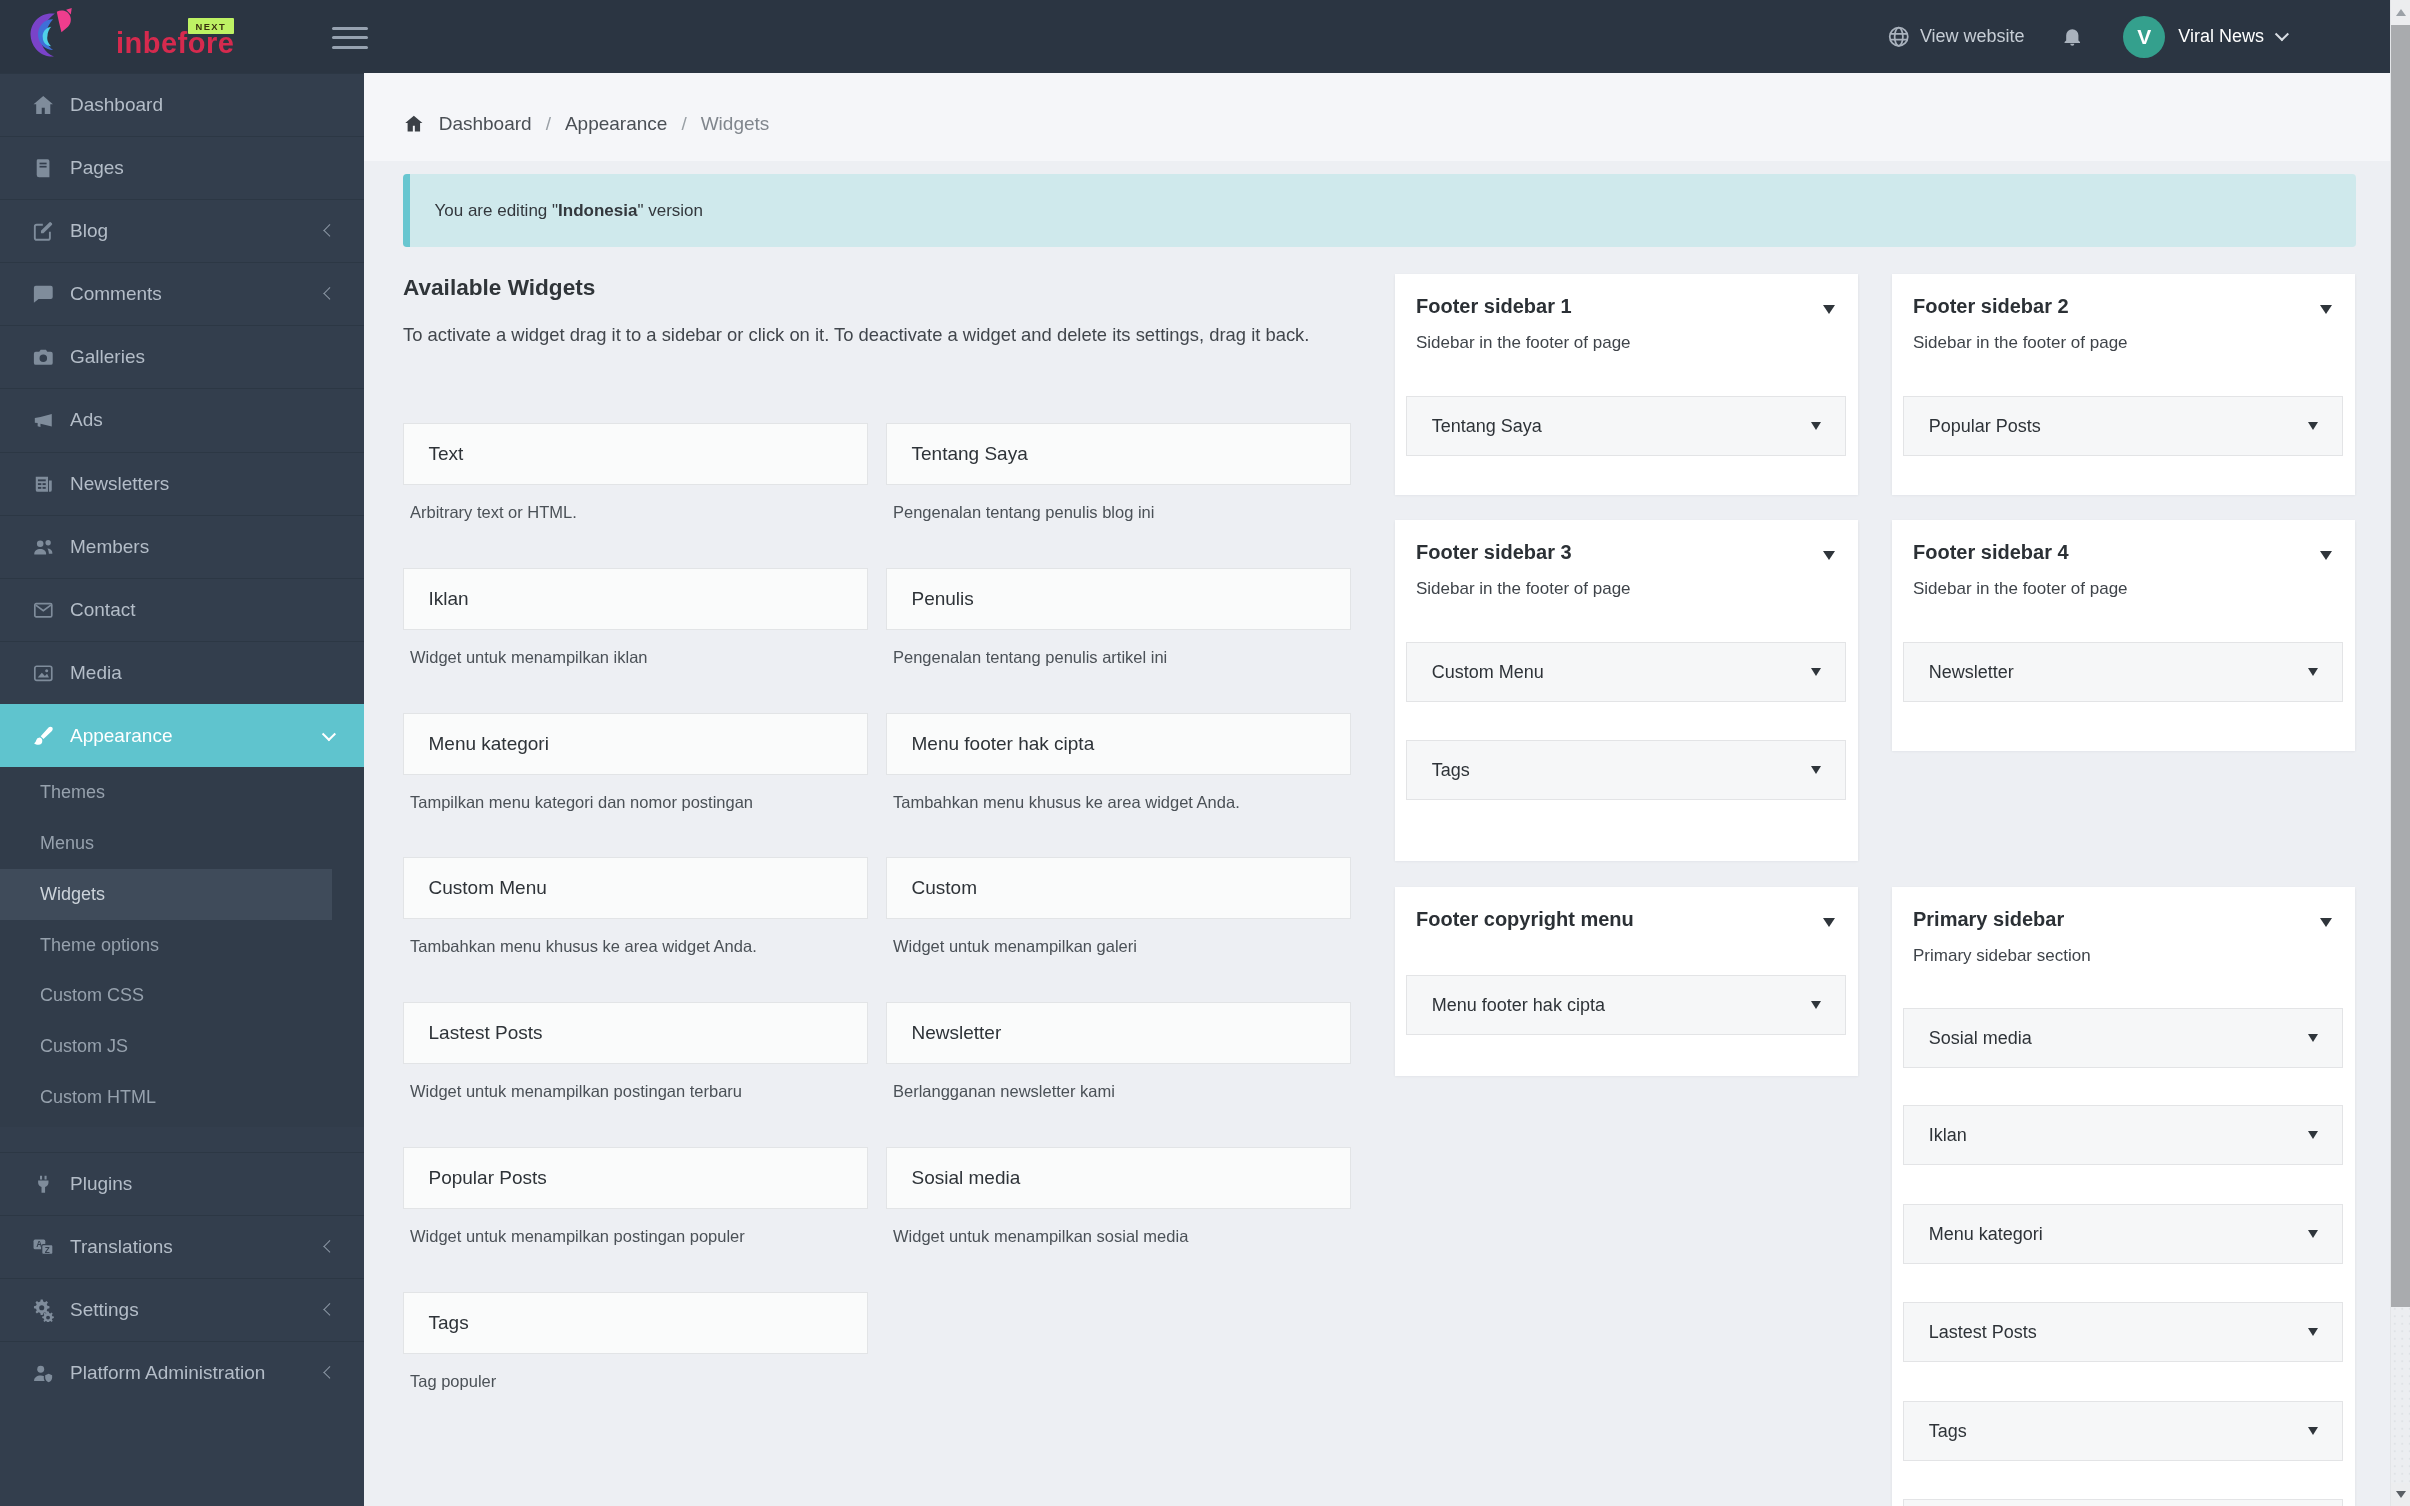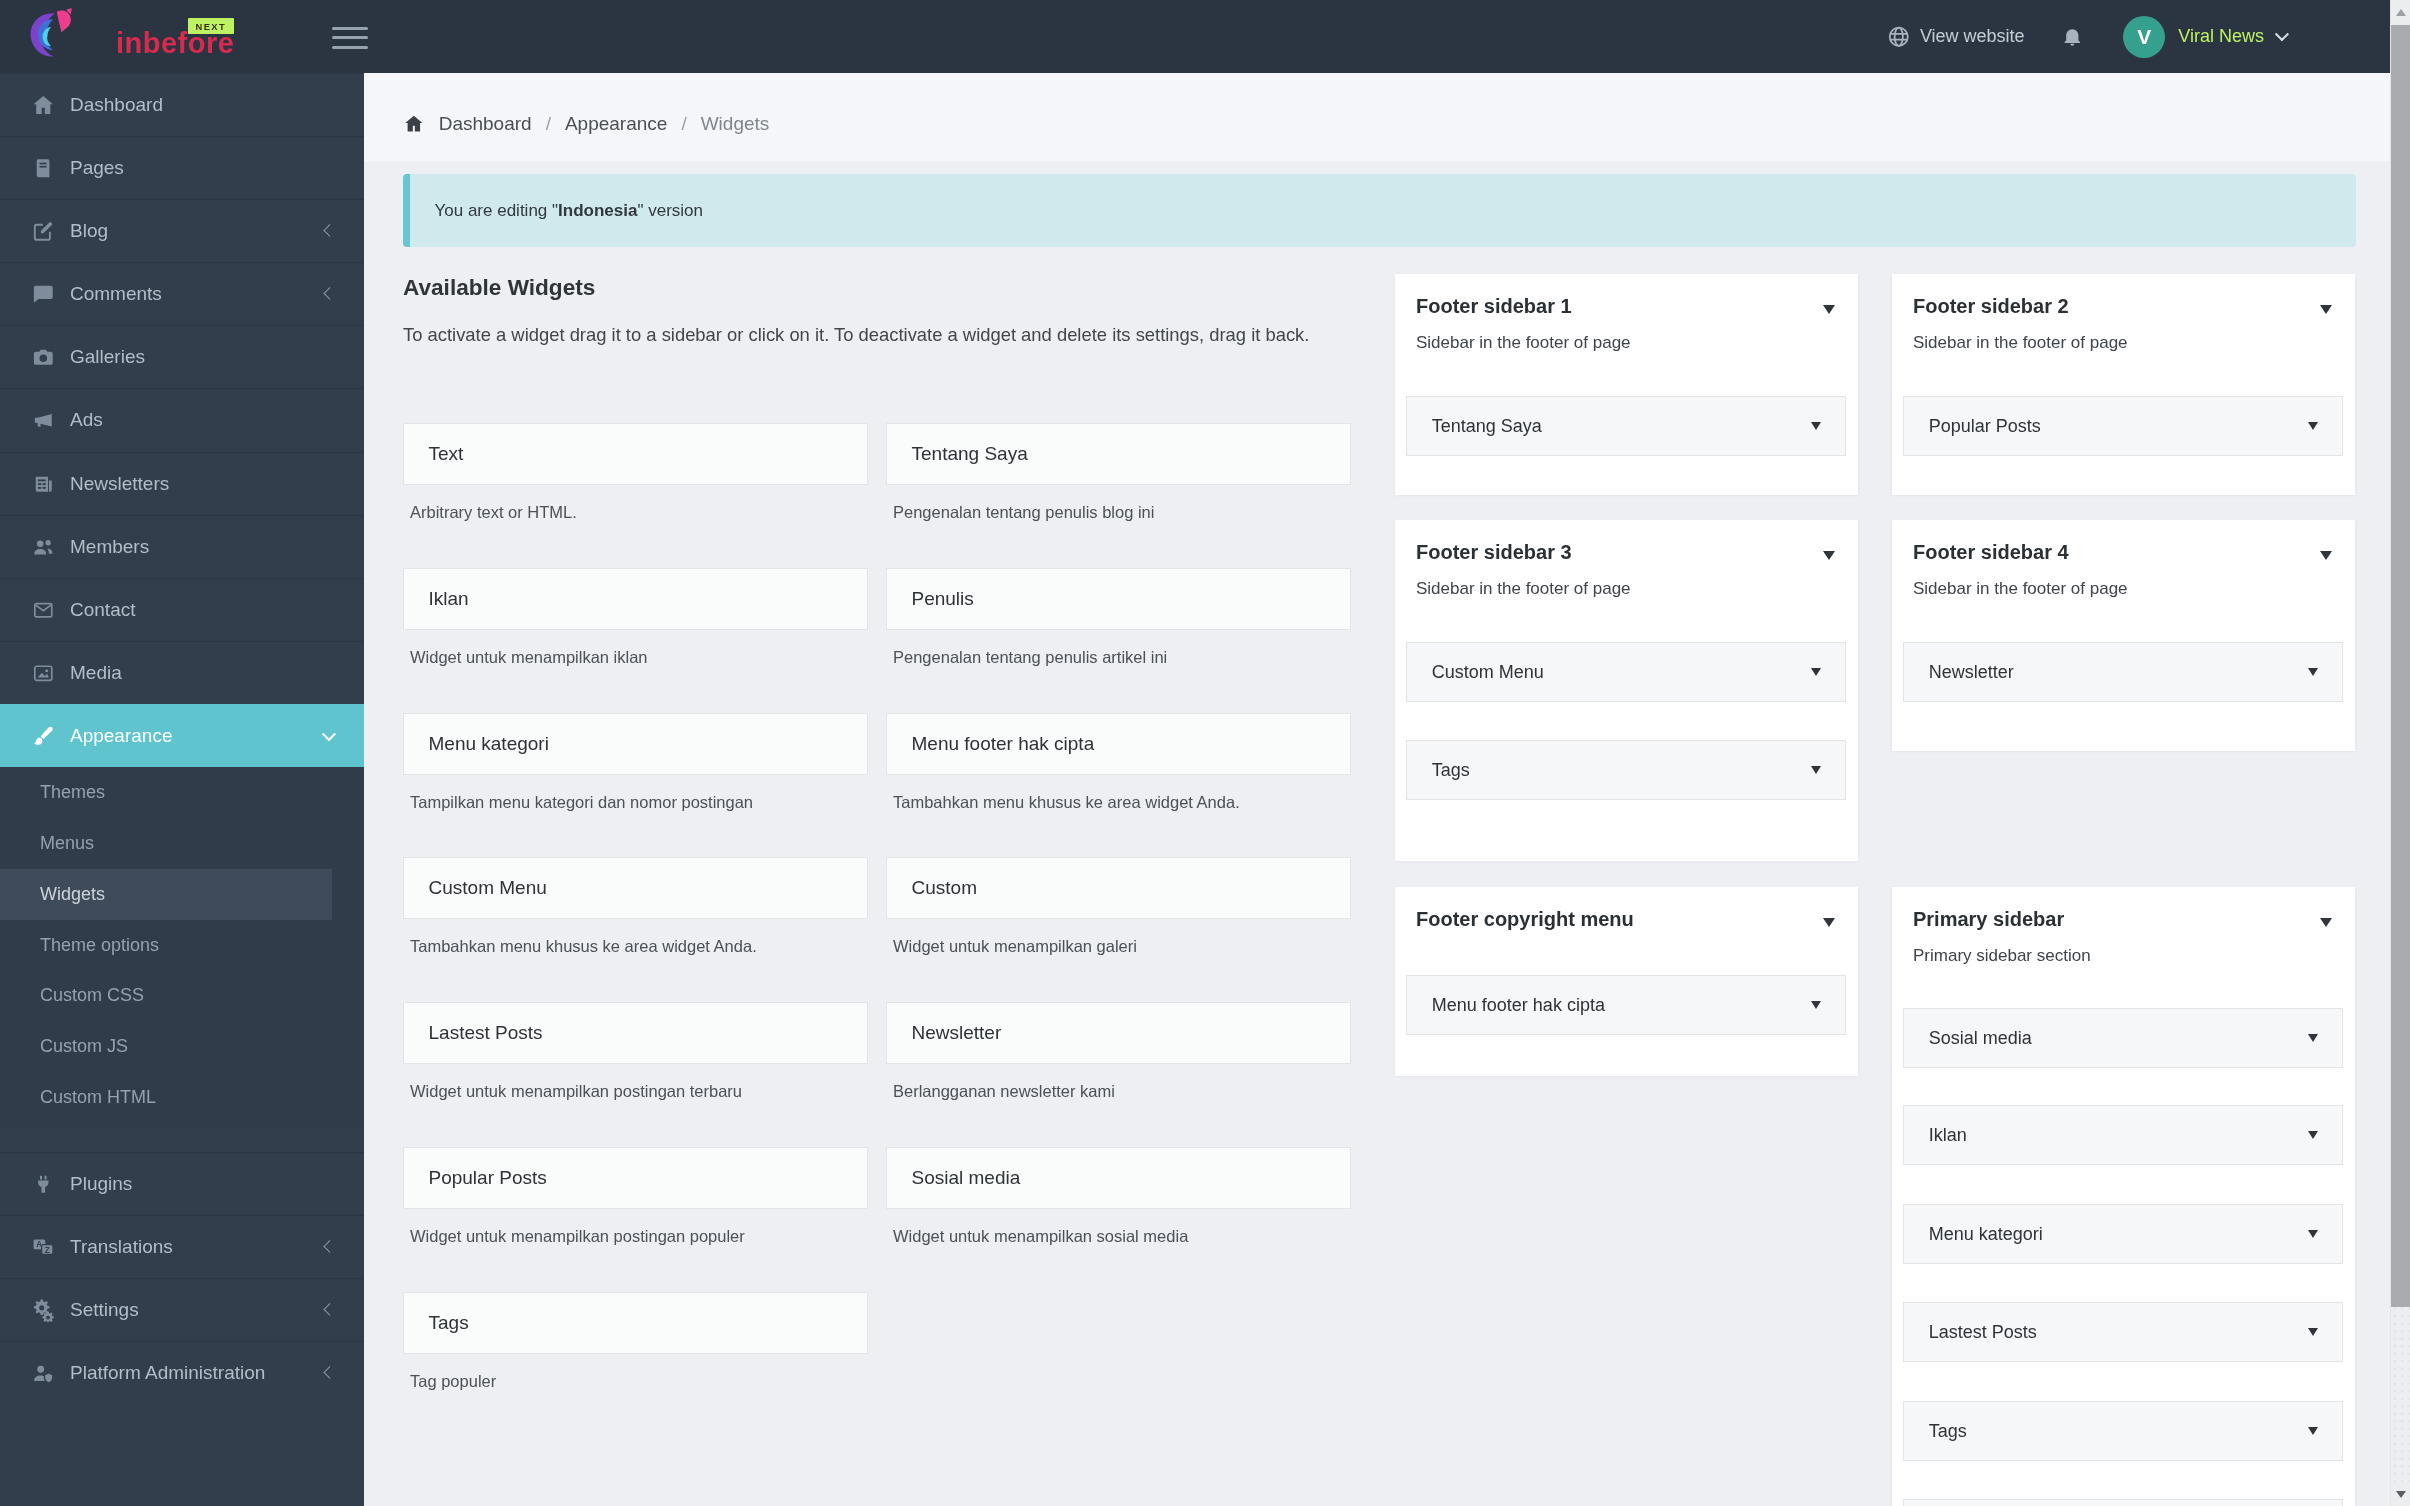--- a/index.html
+++ b/index.html
@@ -13,21 +13,21 @@
   .brandbadge { position:absolute; left:162px; top:12.2px; background:#bef264; color:#39320f;
     font-size:9.4px; font-weight:700; letter-spacing:1.4px; padding:2.8px 7.5px; border-radius:1px; }
   .hamburger { position:absolute; left:332px; top:27px; width:36px; cursor:pointer; }
   .hamburger i { display:block; height:2.8px; background:#97a2b0; border-radius:1.9px; margin-bottom:6.6px; }
   .hright { position:absolute; left:1887px; top:0; height:73px; display:flex; align-items:center; }
   .viewsite { display:flex; align-items:center; gap:9.4px; color:#c6cdd5; font-size:18px; cursor:pointer; }
   .bell { margin-left:36px; color:#a9b2bd; cursor:pointer; display:flex; }
   .usergroup { margin-left:40px; display:flex; align-items:center; cursor:pointer; }
   .avatar { width:42px; height:42px; border-radius:50%; background:#34a08d; color:#fff; font-size:21px;
     font-weight:700; display:flex; align-items:center; justify-content:center; }
-  .username { margin-left:13px; color:#bef264; font-size:18px; }
+  .username { margin-left:13px; color:#ffffff; font-size:18px; }
   .chev-down-sm { width:10.4px; height:10.4px; border-left:2.4px solid #d8dde3; border-bottom:2.4px solid #d8dde3;
     transform:rotate(-45deg); margin-left:13px; margin-top:-5.6px; }
 
   
   .sidebar { position:absolute; left:0; top:73px; width:364px; height:1433px; background:#333e4d; z-index:10; }
   .sitem { position:absolute; left:0; width:364px; height:63px; display:flex; align-items:center;
     border-top:0.9px solid #2c3744; cursor:pointer; }
   .sic { width:26px; height:26px; margin-left:30px; color:#7f8c9b; display:flex; align-items:center; justify-content:center; flex:none; }
   .slabel { margin-left:14px; color:#b4bdc8; font-size:19px; white-space:nowrap; }
   .chevL { position:absolute; right:30px; width:9.4px; height:9.4px; border-left:1.9px solid #8b96a4;

